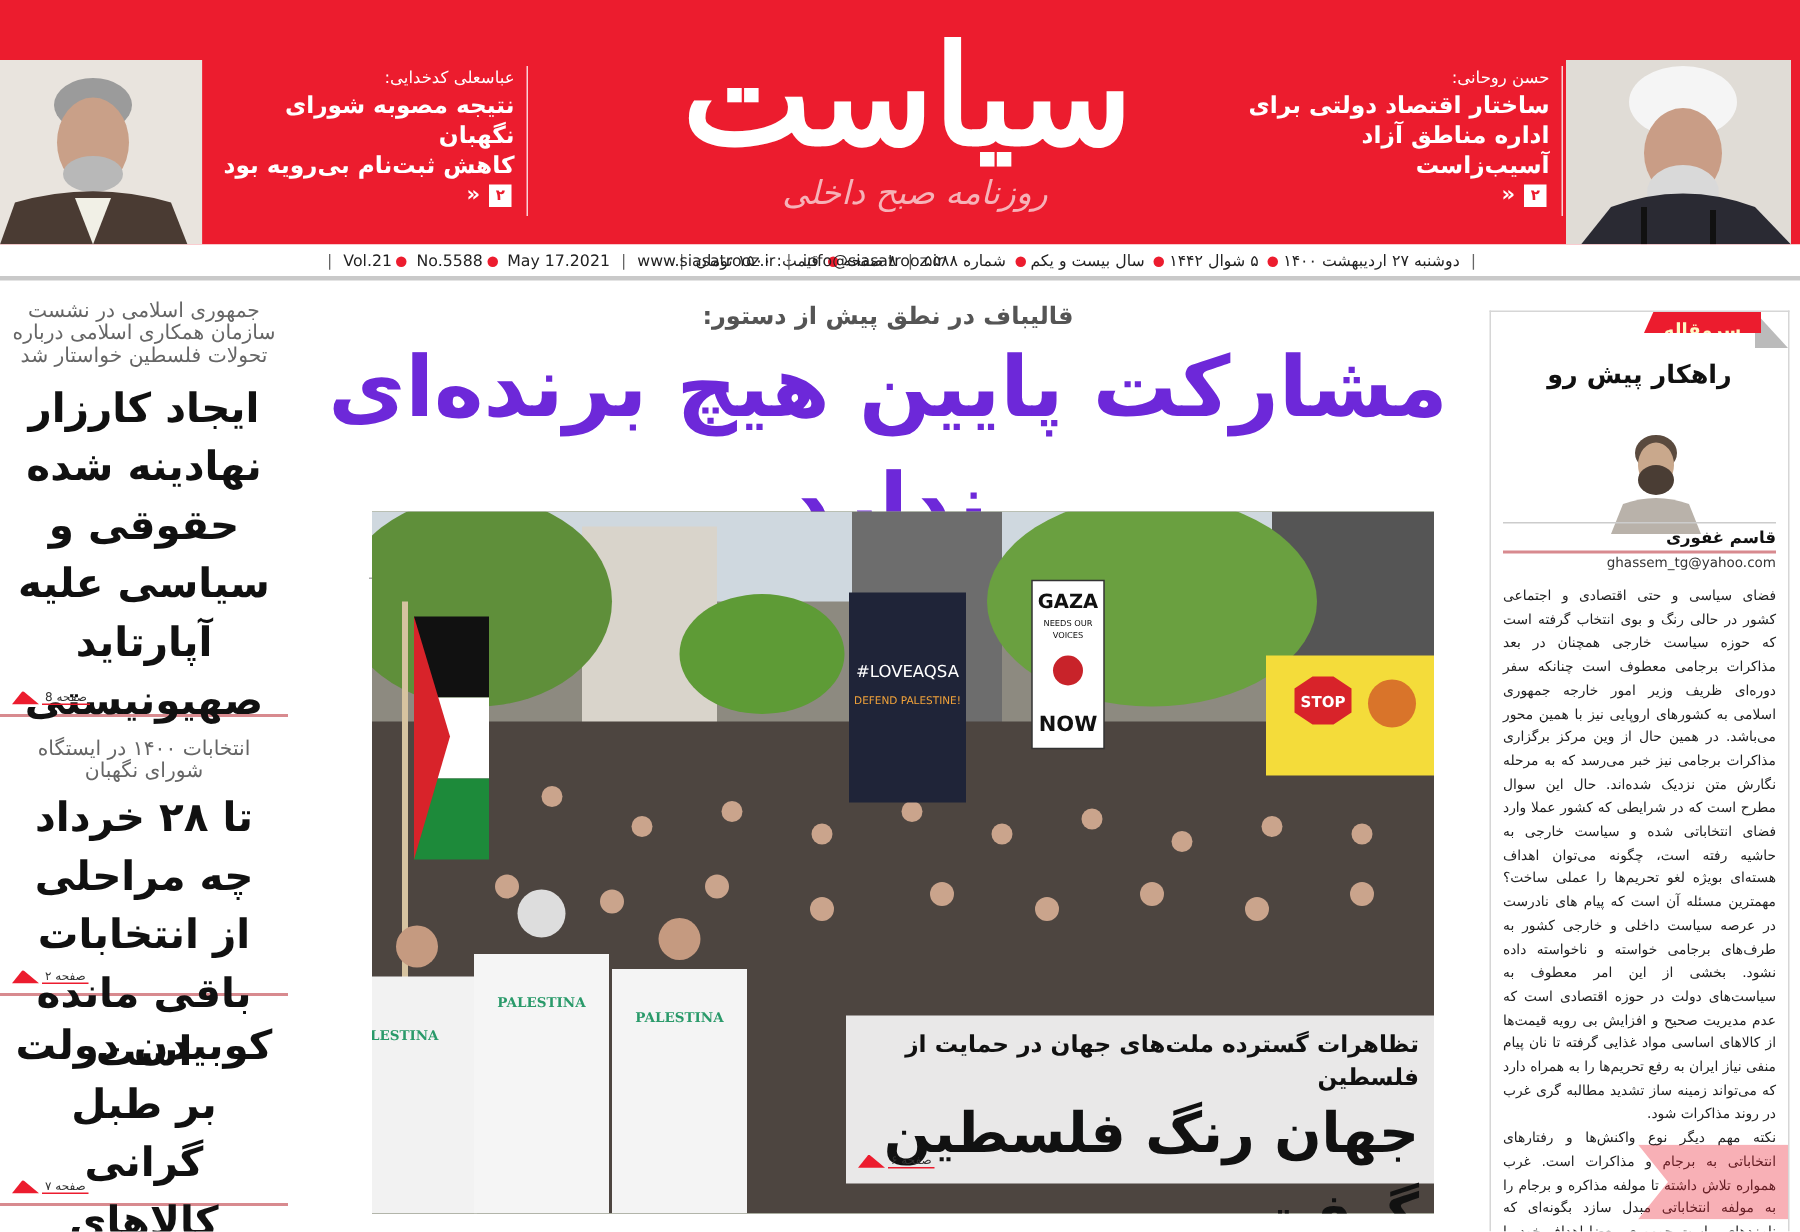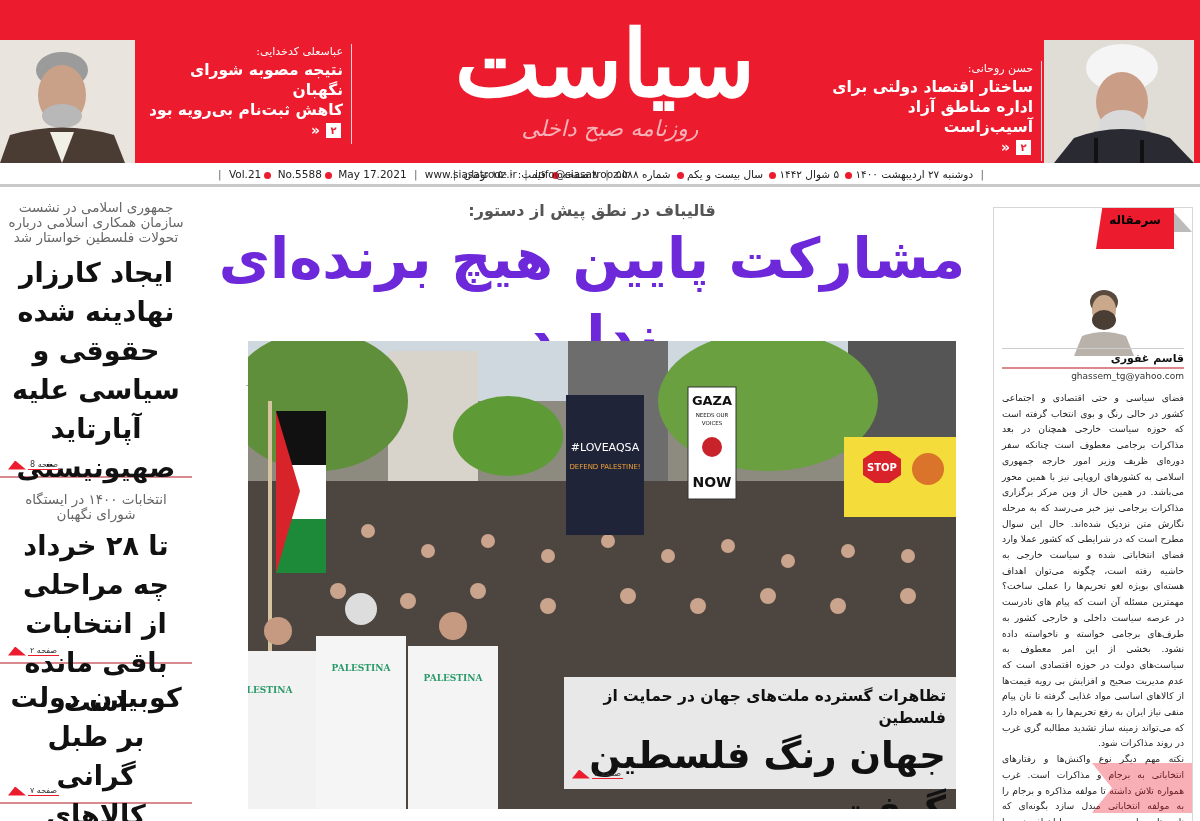--- a/index.html
+++ b/index.html
@@ -30,21 +30,21 @@
   .teaser .who { font-size: 11px; line-height: 16px; }
   .teaser .title { font-size: 15.5px; font-weight: bold; line-height: 20px; }
   .teaser .pg {
     position: absolute; display: flex; align-items: center; gap: 6px;
   }
   .pgbox {
     width: 15px; height: 15px; background: #fff; color: #ec1c2e;
     font-size: 10px; font-weight: bold; text-align: center; line-height: 15px;
   }
   .chev { color: #fff; font-size: 14px; font-weight: bold; }
-  .teaser-right { right: 158px; width: 210px; border-right: 1px solid rgba(255,255,255,.8); padding-right: 8px; height: 100px; margin-top: 17px; }
+  .teaser-right { right: 158px; width: 210px; border-right: 1px solid rgba(255,255,255,.8); padding-right: 8px; height: 100px; }
   .teaser-left  { left: 142px; width: 210px; border-right: 1px solid rgba(255,255,255,.8); padding-right: 8px; height: 100px; text-align: right; }
   .teaser-right .pg { right: 10px; top: 78px; }
   .teaser-left .pg { right: 10px; top: 78px; }
 
   .portrait { position: absolute; bottom: 0; overflow: hidden; }
   .portrait-rouhani { right: 6px; width: 150px; height: 123px; top: 40px; }
   .portrait-kadkhodaei { left: 0; width: 135px; height: 123px; top: 40px; }
   .portrait svg { width: 100%; height: 100%; display: block; }
 
   
@@ -80,21 +80,21 @@
   .caption-box {
     position: absolute; right: 0; bottom: 20px; width: 392px; height: 112px;
     background: rgba(255,255,255,0.88); direction: rtl; padding: 8px 10px 0 10px;
   }
   .caption-box .cap-kicker { font-size: 15.5px; font-weight: bold; color: #111; line-height: 22px; }
   .caption-box .cap-head { font-size: 37px; font-weight: 900; color: #111; line-height: 54px; letter-spacing: -1px; }
   .caption-box .pageref { position: absolute; left: 8px; bottom: 6px; }
 
   
   .editorial { position: absolute; left: 993px; top: 207px; width: 200px; height: 614px; border: 1px solid #d6d6d6; border-bottom: none; direction: rtl; overflow: hidden; }
-  .ed-tag { position: absolute; right: 18px; top: 0; width: 78px; height: 41px; background: #ec1c2e; color: #000000; font-size: 12px; font-weight: bold; text-align: center; line-height: 24px; clip-path: polygon(8% 0, 100% 0, 100% 100%, 0 100%); }
+  .ed-tag { position: absolute; right: 18px; top: 0; width: 78px; height: 14px; background: #ec1c2e; color: #fef9c3; font-size: 12px; font-weight: bold; text-align: center; line-height: 24px; clip-path: polygon(8% 0, 100% 0, 100% 100%, 0 100%); }
   .ed-tag-fold { position: absolute; right: 0; top: 0; width: 22px; height: 24px; background: #bbb; clip-path: polygon(0 0, 100% 100%, 0 100%); }
   .ed-title { position: absolute; right: 0; left: 0; top: 32px; text-align: center; font-size: 17px; font-weight: bold; color: #111; }
   .ed-photo { position: absolute; left: 70px; top: 68px; width: 80px; height: 80px; }
   .ed-author { position: absolute; right: 8px; left: 8px; top: 140px; border-top: 1px solid #ccc; }
   .ed-author .name { font-size: 11px; font-weight: bold; color: #111; border-bottom: 2px solid #d88a8f; padding: 3px 0 2px 0; }
   .ed-author .email { font-size: 9px; color: #333; direction: ltr; text-align: right; padding-top: 2px; }
   .ed-body { position: absolute; right: 8px; left: 8px; top: 182px; font-size: 9.2px; line-height: 15.7px; color: #222; text-align: justify; }
   .ed-body p { margin: 0; }
   .ed-watermark { position: absolute; right: 0; bottom: 8px; width: 100px; height: 50px; background: rgba(236,28,46,0.35); clip-path: polygon(0 0, 100% 0, 100% 100%, 0 100%, 20% 50%); }
 </style>
@@ -289,20 +289,21 @@
         <span class="tri"></span>
         <span class="txt">صفحه ۶</span>
       </div>
     </figcaption>
   </figure>
 </main>
 
 <aside class="editorial">
   <div class="ed-tag-fold"></div>
   <div class="ed-tag">سرمقاله</div>
+  <div class="ed-title">راهکار پیش رو</div>
   <div class="ed-photo">
     <svg viewBox="0 0 80 80" width="80" height="80">
       <rect width="80" height="80" fill="#fff"></rect>
       <ellipse cx="40" cy="26" rx="14" ry="12" fill="#5a4a3e"></ellipse>
       <ellipse cx="40" cy="34" rx="12" ry="15" fill="#c9a88c"></ellipse>
       <ellipse cx="40" cy="44" rx="12" ry="10" fill="#4a3d34"></ellipse>
       <path d="M10 80 L18 60 Q40 52 62 60 L70 80 Z" fill="#b9b2aa"></path>
     </svg>
   </div>
   <div class="ed-author">

